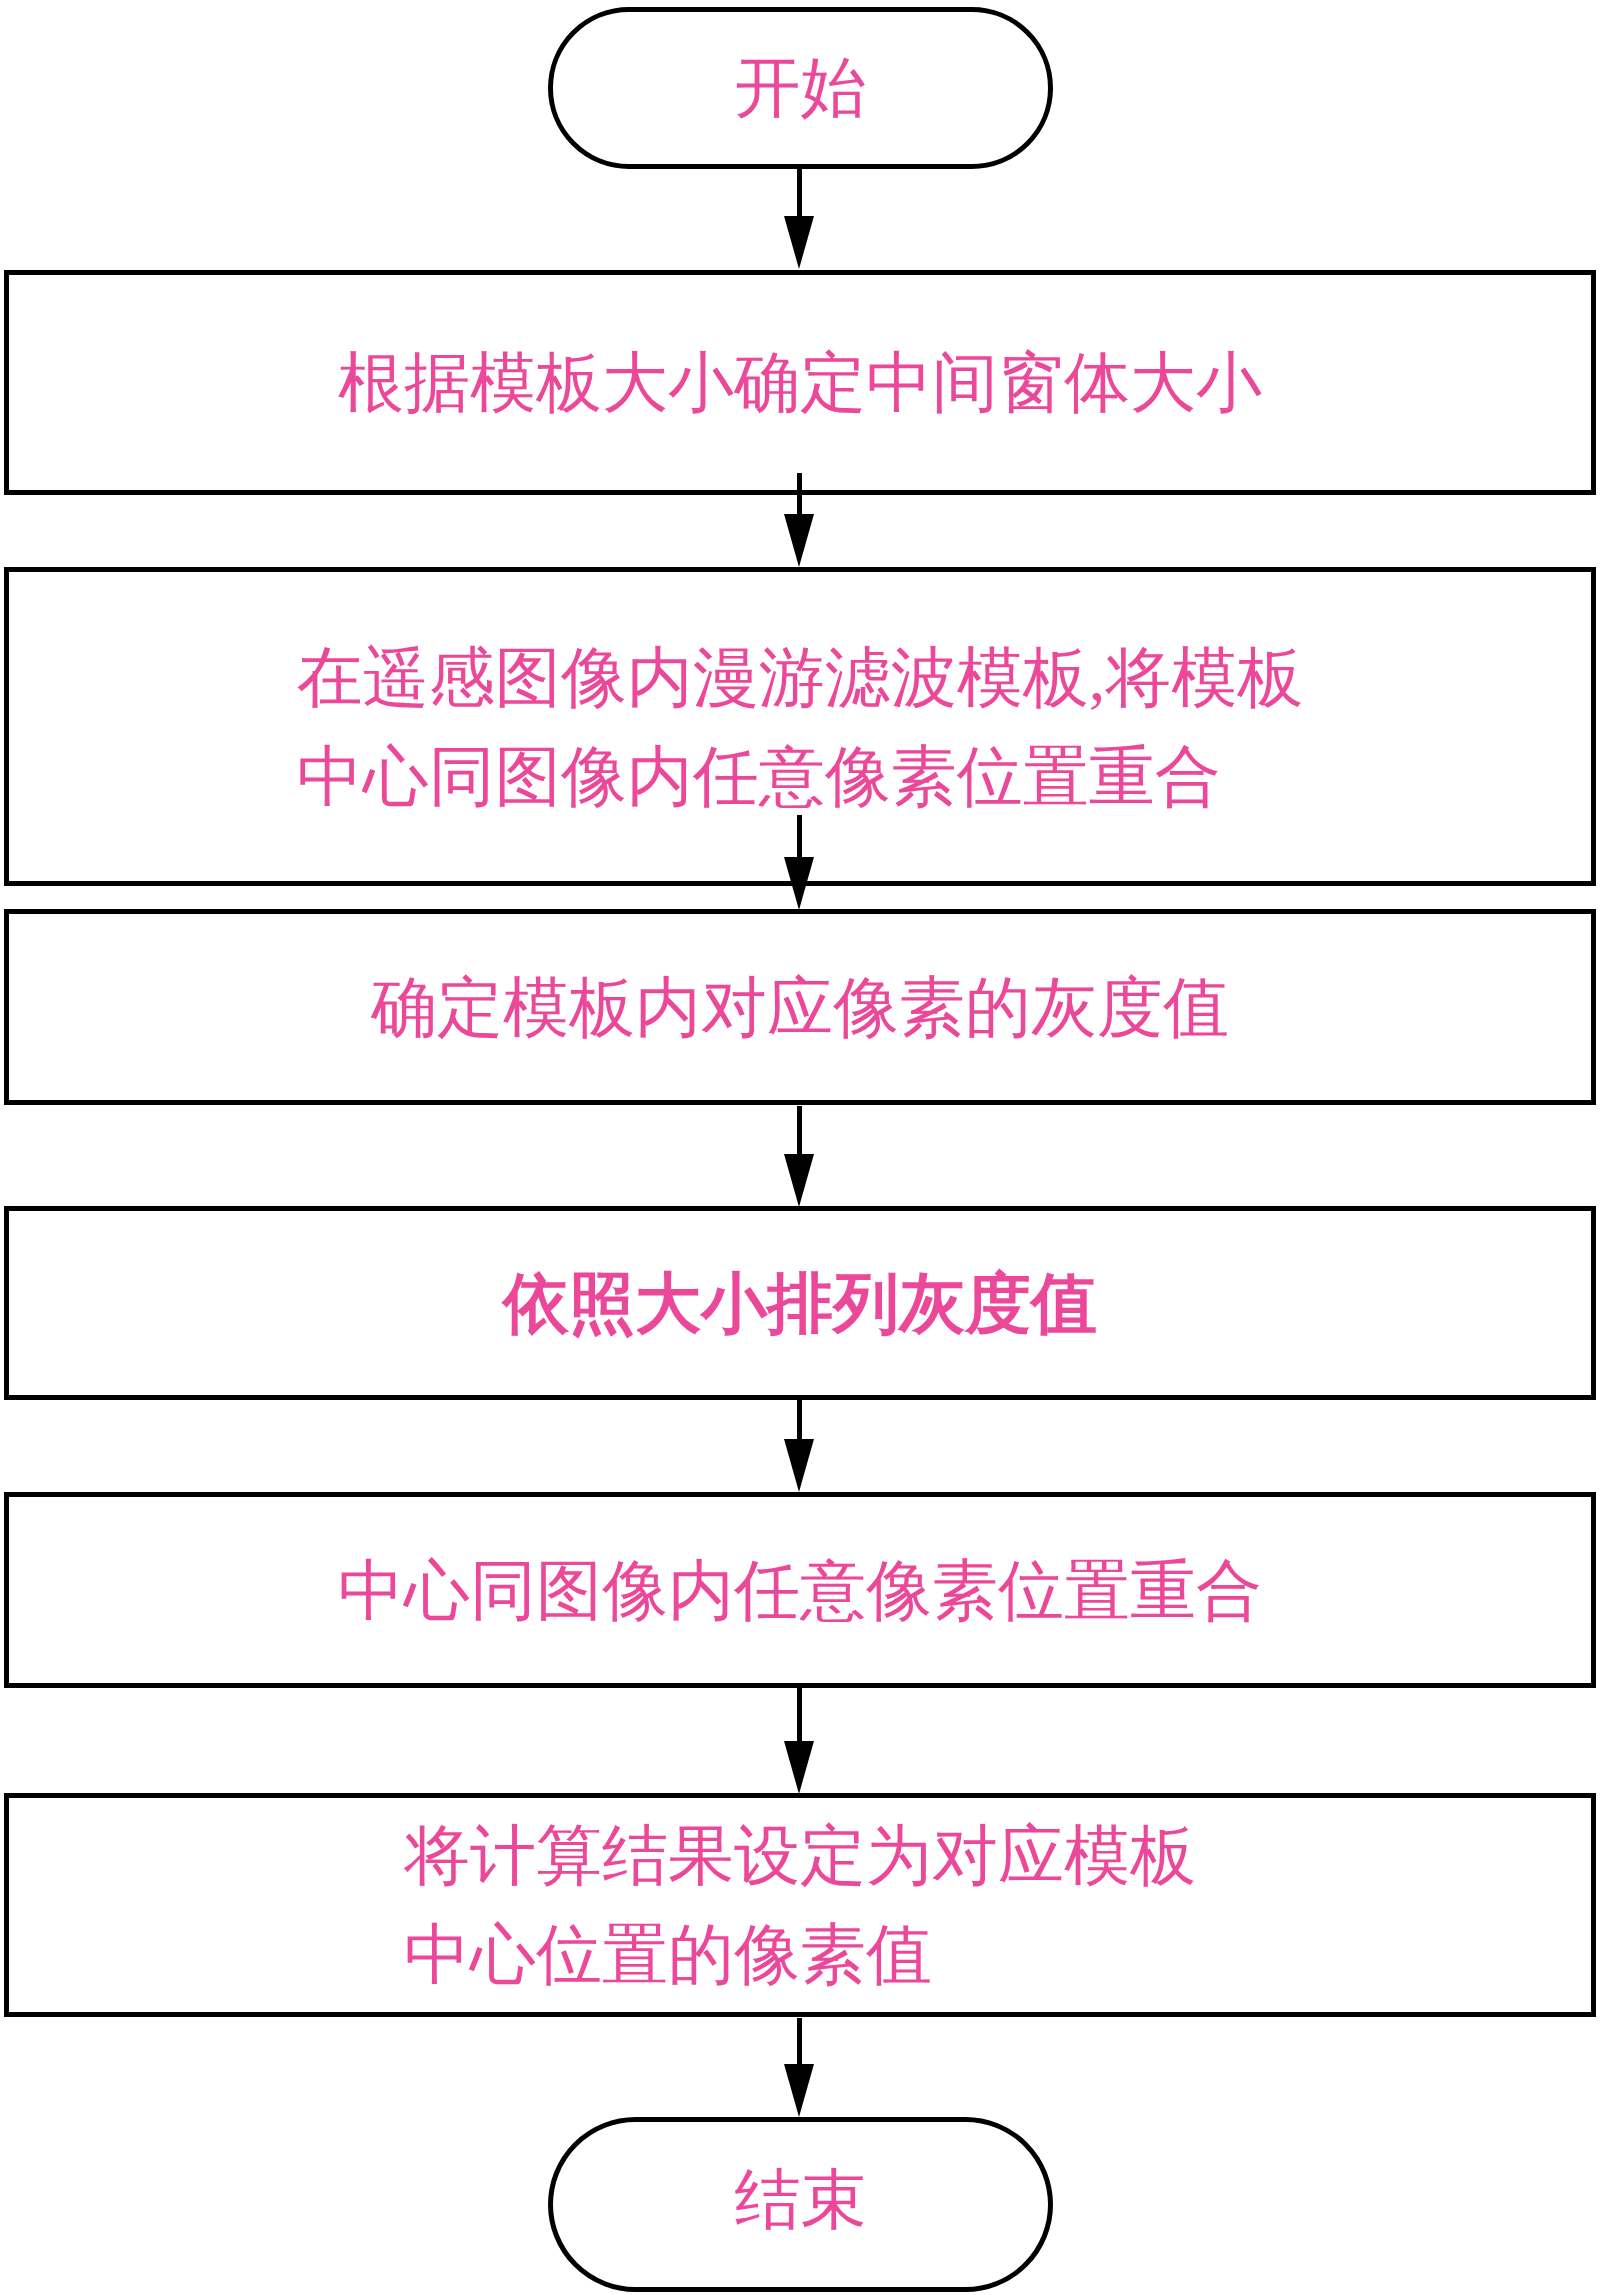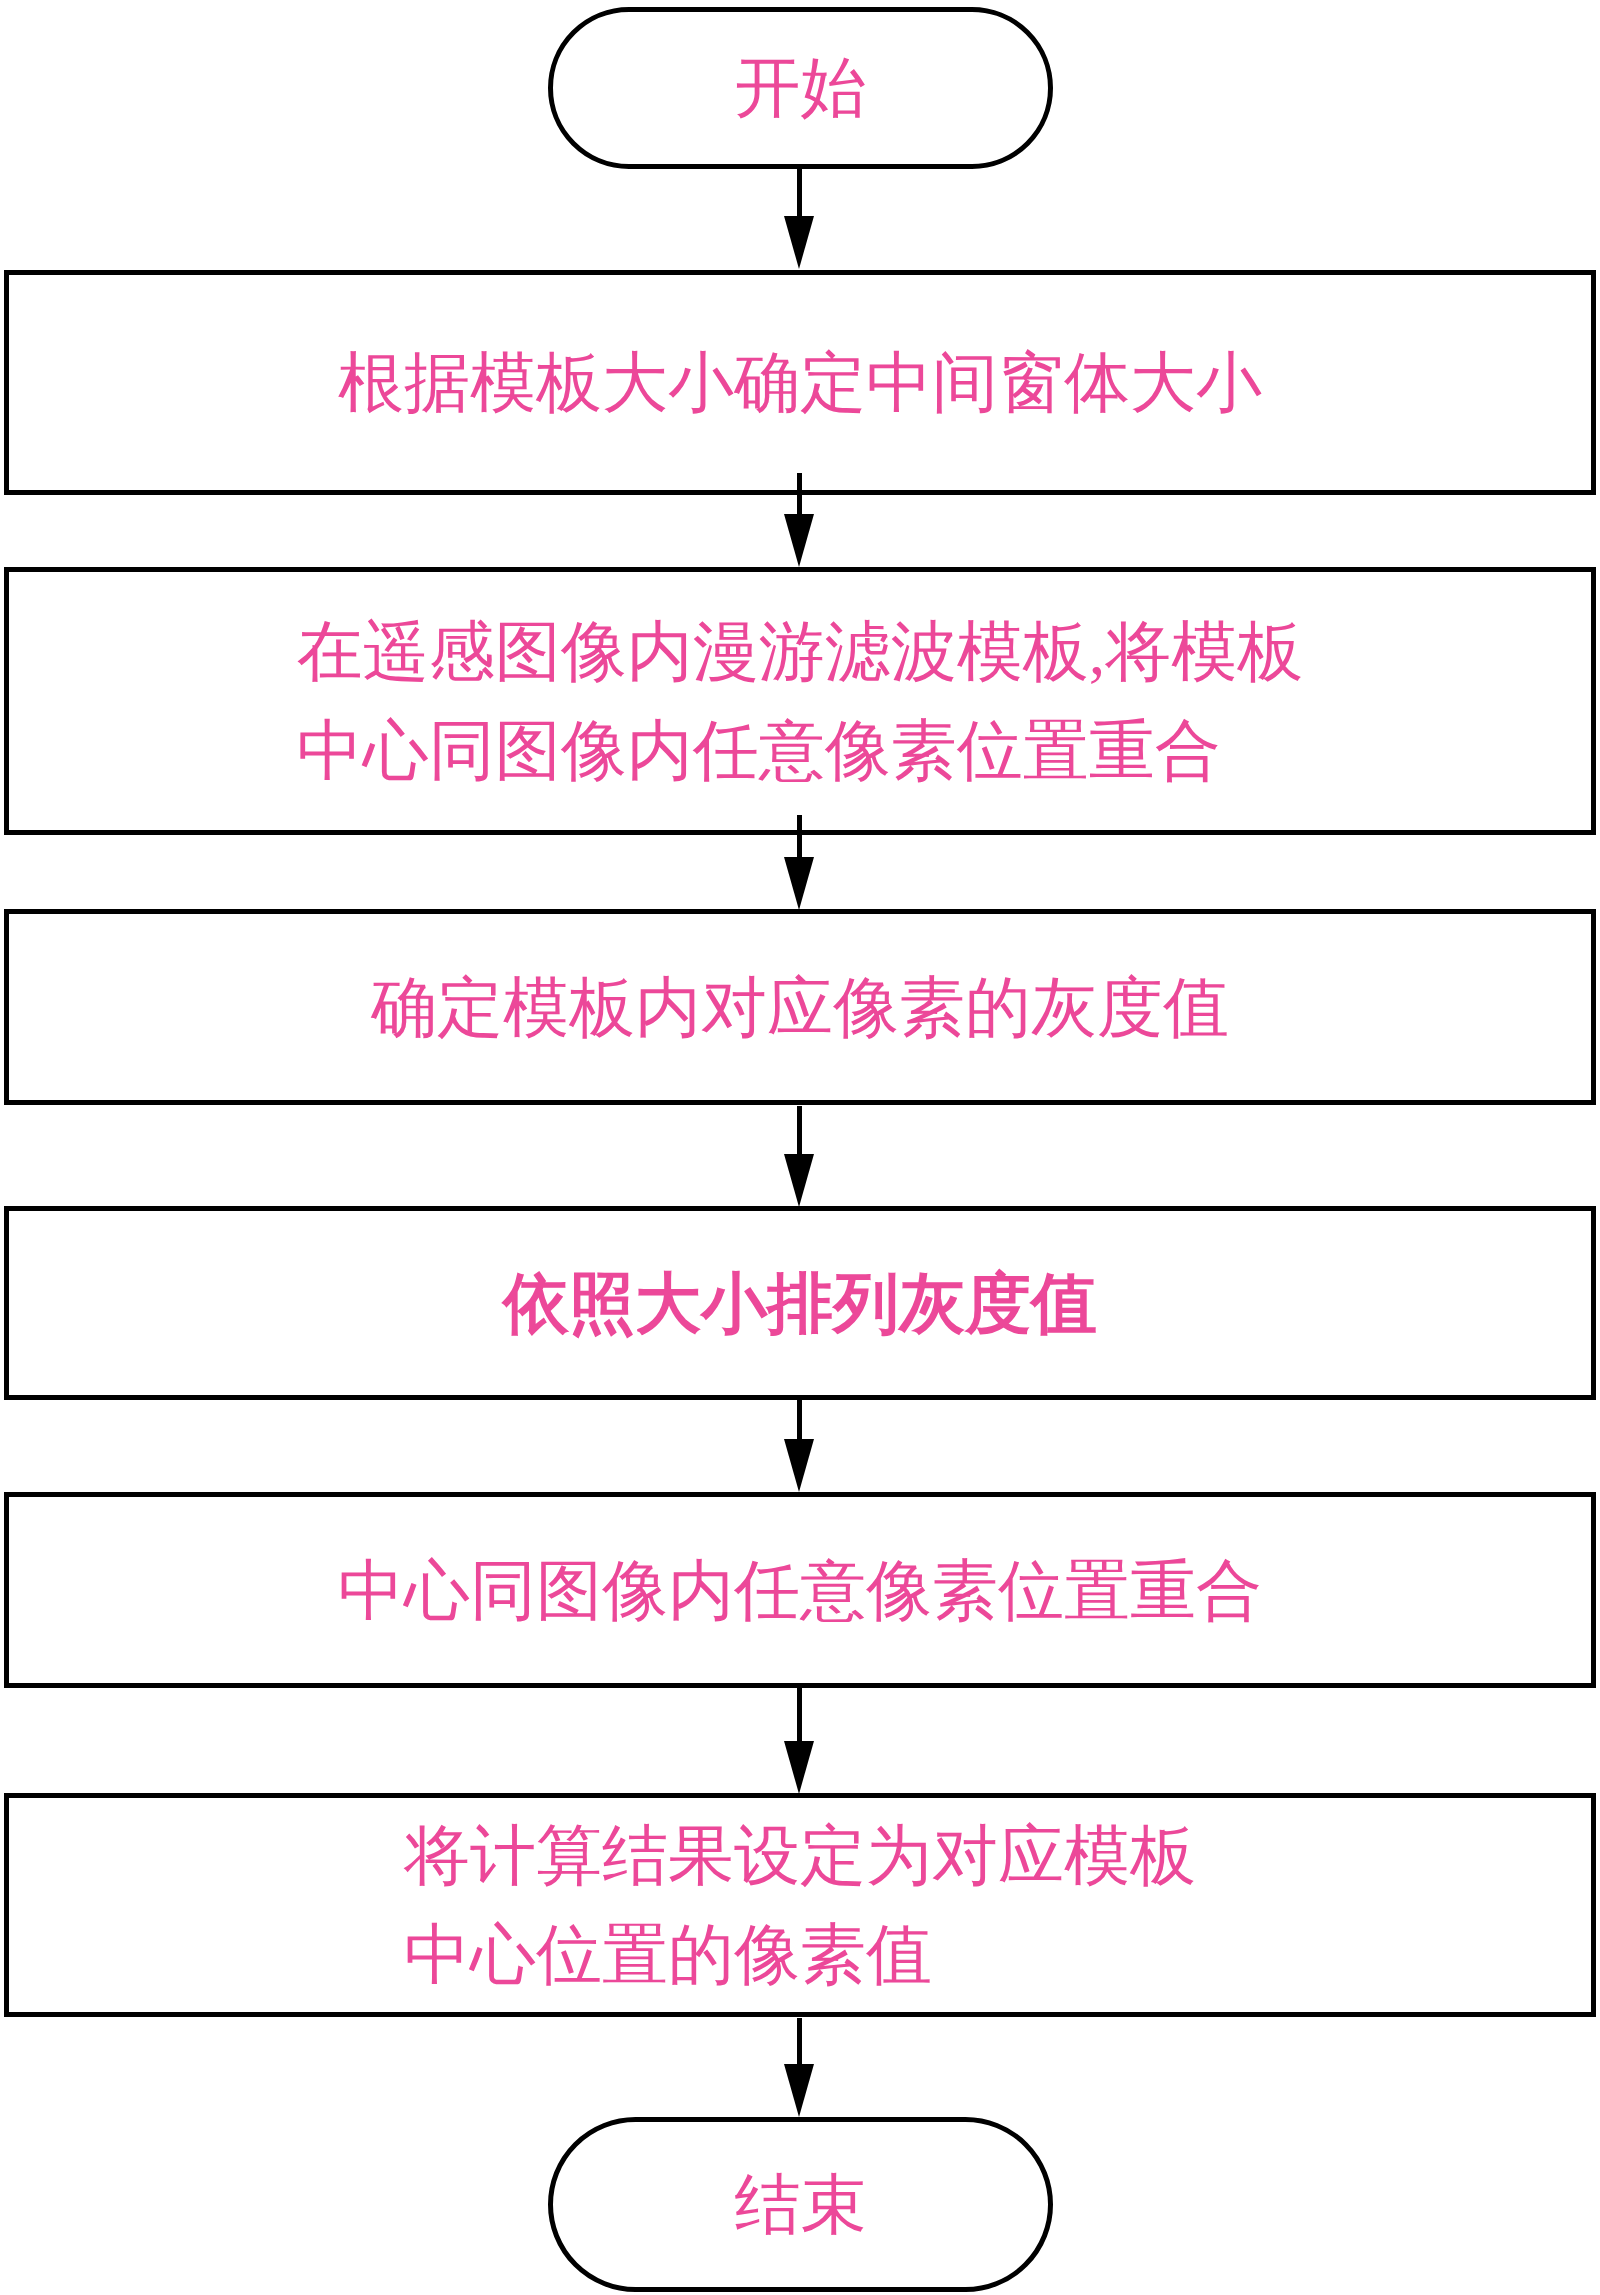--- a/index.html
+++ b/index.html
@@ -65,31 +65,31 @@
     height: 0;
     border-left: 15.7px solid transparent;
     border-right: 15.7px solid transparent;
     border-top: 53px solid #000000;
   }
   
   #start-node   { top: 6.6px;    height: 162px; }
   #arrow-1      { top: 168px;  height: 101px; }
   #step-box-1   { top: 270px;  height: 225px; }
   #arrow-2      { top: 473px;  height: 94px; }
-  #step-box-2   { top: 567px;  height: 268px; }
+  #step-box-2   { top: 567px;  height: 319px; }
   #arrow-3      { top: 815px;  height: 95px; }
   #step-box-3   { top: 909px; height: 196px; }
   #arrow-4      { top: 1106px; height: 101px; }
   #step-box-4   { top: 1206px; height: 194px; font-weight: bold; }
   #arrow-5      { top: 1400px; height: 92px; }
   #step-box-5   { top: 1492px; height: 196px; }
   #arrow-6      { top: 1688px; height: 106px; }
   #step-box-6   { top: 1793px; height: 224px; }
   #arrow-7      { top: 2018px; height: 99px; }
-  #end-node     { top: 2117px; height: 175px; }
+  #end-node     { top: 2117px; height: 175px; font-family: Liberation Mono, monospace; }
 </style>
 </head>
 <body>
 
 <div id="canvas">
 
   <div id="start-node" class="node terminal">
     <span>开始</span>
   </div>
 

